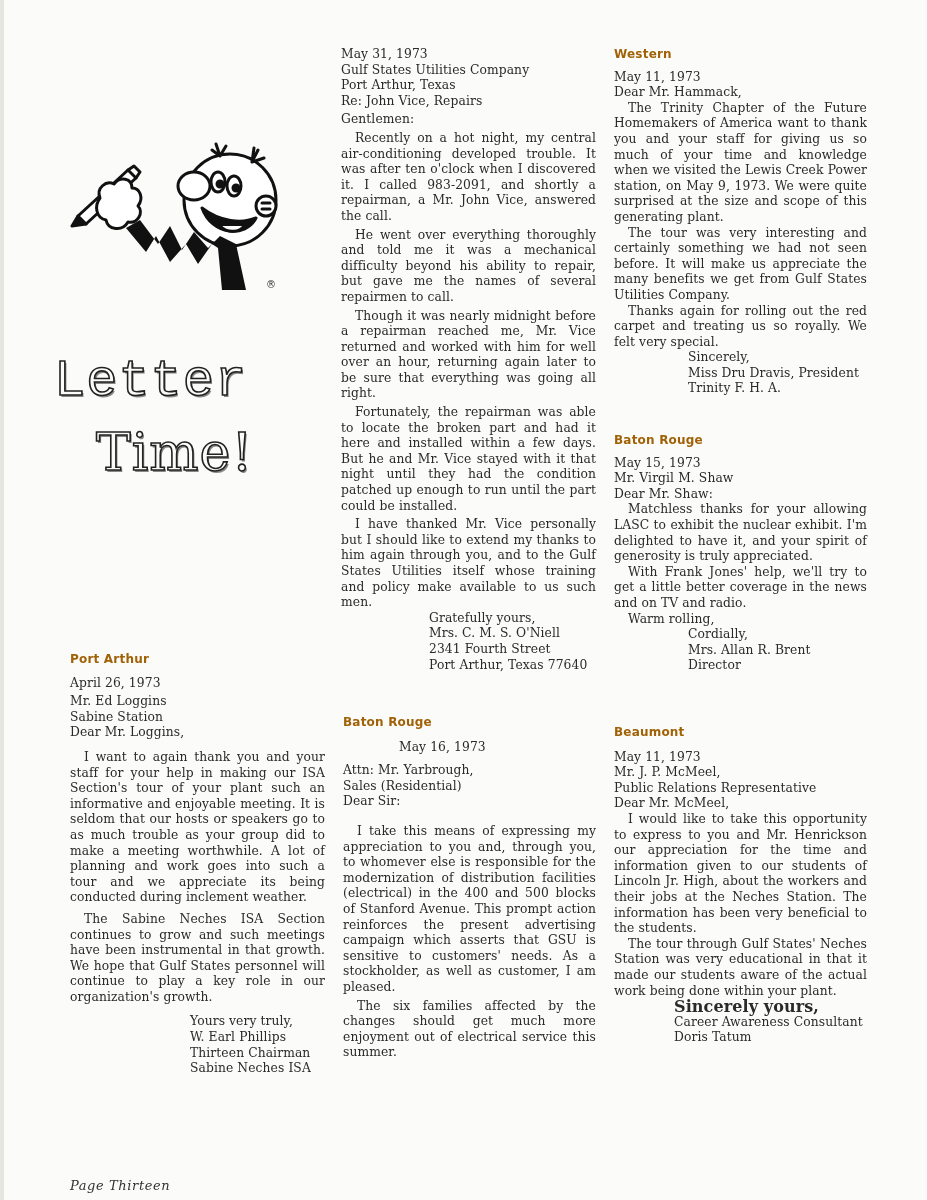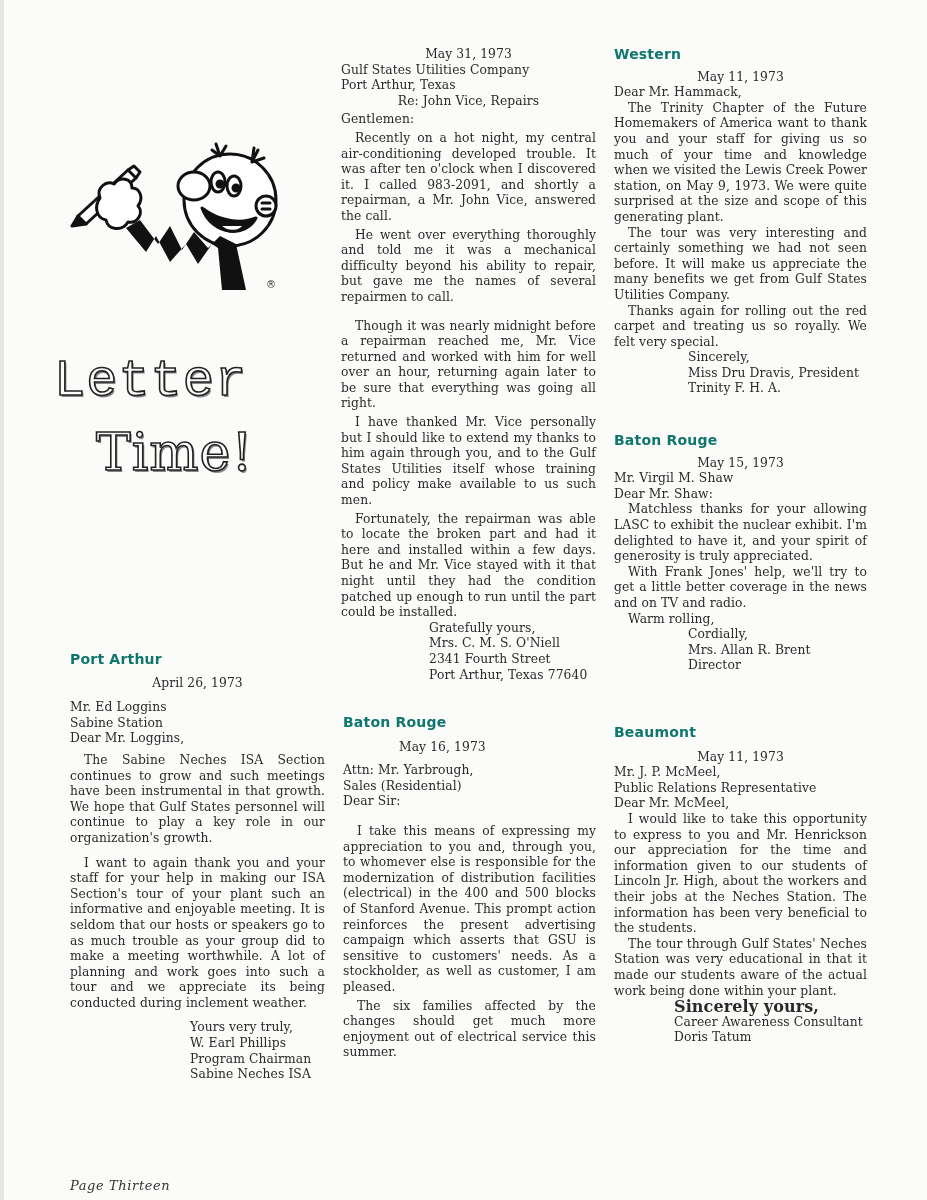--- a/index.html
+++ b/index.html
@@ -5,23 +5,23 @@
   html, body { margin: 0; padding: 0; }
   body {
     width: 927px; height: 1200px; background: #fbfbf9; position: relative; overflow: hidden;
     font-family: "DejaVu Serif", "Liberation Serif", serif; color: #2a2a2a;
   }
   .left-edge { position: absolute; left: 0; top: 0; width: 4px; height: 1200px; background: #e6e6e0; }
   .col { position: absolute; font-size: 12.3px; line-height: 15.6px; letter-spacing: 0.1px; }
   .col p { margin: 0; text-align: justify; text-indent: 14px; }
   .heading {
     font-family: "DejaVu Sans", "Liberation Sans", sans-serif; font-weight: bold;
-    font-size: 14px; color: #0f766e; letter-spacing: 0.2px;
+    font-size: 12px; color: #a16207; letter-spacing: 0.2px;
   }
-  .date { text-align: center; }
+  .date { text-align: left; }
   .line { white-space: nowrap; }
   .sig { white-space: nowrap; }
   .mascot { position: absolute; left: 70px; top: 140px; width: 210px; height: 160px; }
   .title {
     position: absolute; font-family: "DejaVu Serif", "Liberation Serif", serif;
     font-size: 52px; color: #fbfbf9; -webkit-text-stroke: 1.6px #222; letter-spacing: 1px;
     text-shadow: 1.5px 1.5px 0 #888;
   }
   .footer {
     position: absolute; left: 70px; top: 1178px; font-style: italic;
@@ -64,46 +64,46 @@
   <path d="M56 88 L76 112 L86 96 L100 122 L116 104 L128 124 L142 104 L148 108 L152 150 L176 150 L166 104 L150 96 L138 108 L124 92 L112 110 L100 86 L88 104 L70 80 Z" fill="#111"></path>
   <text x="196" y="148" font-size="10" fill="#333" font-family="DejaVu Sans, sans-serif">®</text>
 </svg>
 
 <div class="title" style="left:54px; top:352px;font-family:Liberation Mono, monospace;">Letter</div>
 <div class="title" style="left:96px; top:422px;">Time!</div>
 
 <div class="col" style="left:70px; top:652px; width:255px;">
   <div class="heading">Port Arthur</div>
   <div class="date" style="margin-top:8px;">April 26, 1973</div>
-  <div style="margin-top:9px;">
+  <div style="margin-top:3px;">
     <div class="line">Mr. Ed Loggins</div>
     <div class="line">Sabine Station</div>
     <div class="line">Dear Mr. Loggins,</div>
   </div>
+  <p style="margin-top:9px;">I want to again thank you and your staff for your help in making our ISA Section's tour of your plant such an informative and enjoyable meeting. It is seldom that our hosts or speakers go to as much trouble as your group did to make a meeting worthwhile. A lot of planning and work goes into such a tour and we appreciate its being conducted during inclement weather.</p>
   <p style="margin-top:6px;">The Sabine Neches ISA Section continues to grow and such meetings have been instrumental in that growth. We hope that Gulf States personnel will continue to play a key role in our organization's growth.</p>
-  <p style="margin-top:9px;">I want to again thank you and your staff for your help in making our ISA Section's tour of your plant such an informative and enjoyable meeting. It is seldom that our hosts or speakers go to as much trouble as your group did to make a meeting worthwhile. A lot of planning and work goes into such a tour and we appreciate its being conducted during inclement weather.</p>
   <div style="margin-left:120px; margin-top:9px;">
     <div class="sig">Yours very truly,</div>
     <div class="sig">W. Earl Phillips</div>
-    <div class="sig">Program Chairman</div>
+    <div class="sig">Thirteen Chairman</div>
     <div class="sig">Sabine Neches ISA</div>
   </div>
 </div>
 
 <div class="col" style="left:341px; top:47px; width:255px;">
   <div class="date">May 31, 1973</div>
   <div class="line">Gulf States Utilities Company</div>
   <div class="line">Port Arthur, Texas</div>
   <div class="date">Re:  John Vice, Repairs</div>
   <div class="line" style="margin-top:3px;">Gentlemen:</div>
   <p style="margin-top:3px;">Recently on a hot night, my central air-conditioning developed trouble. It was after ten o'clock when I discovered it. I called 983-2091, and shortly a repairman, a Mr. John Vice, answered the call.</p>
   <p style="margin-top:3px;">He went over everything thoroughly and told me it was a mechanical difficulty beyond his ability to repair, but gave me the names of several repairmen to call.</p>
-  <p style="margin-top:13px;">Though it was nearly midnight before a repairman reached me, Mr. Vice returned and worked with him for well over an hour, returning again later to be sure that everything was going all right.</p>
+  <p style="margin-top:3px;">Though it was nearly midnight before a repairman reached me, Mr. Vice returned and worked with him for well over an hour, returning again later to be sure that everything was going all right.</p>
+  <p style="margin-top:3px;">Fortunately, the repairman was able to locate the broken part and had it here and installed within a few days. But he and Mr. Vice stayed with it that night until they had the condition patched up enough to run until the part could be installed.</p>
   <p style="margin-top:3px;">I have thanked Mr. Vice personally but I should like to extend my thanks to him again through you, and to the Gulf States Utilities itself whose training and policy make available to us such men.</p>
-  <p style="margin-top:3px;">Fortunately, the repairman was able to locate the broken part and had it here and installed within a few days. But he and Mr. Vice stayed with it that night until they had the condition patched up enough to run until the part could be installed.</p>
   <div style="margin-left:88px; margin-top:0px;">
     <div class="sig">Gratefully yours,</div>
     <div class="sig">Mrs. C. M. S. O'Niell</div>
     <div class="sig">2341 Fourth Street</div>
     <div class="sig">Port Arthur, Texas 77640</div>
   </div>
 </div>
 
 <div class="col" style="left:343px; top:715px; width:253px;">
   <div class="heading">Baton Rouge</div>

